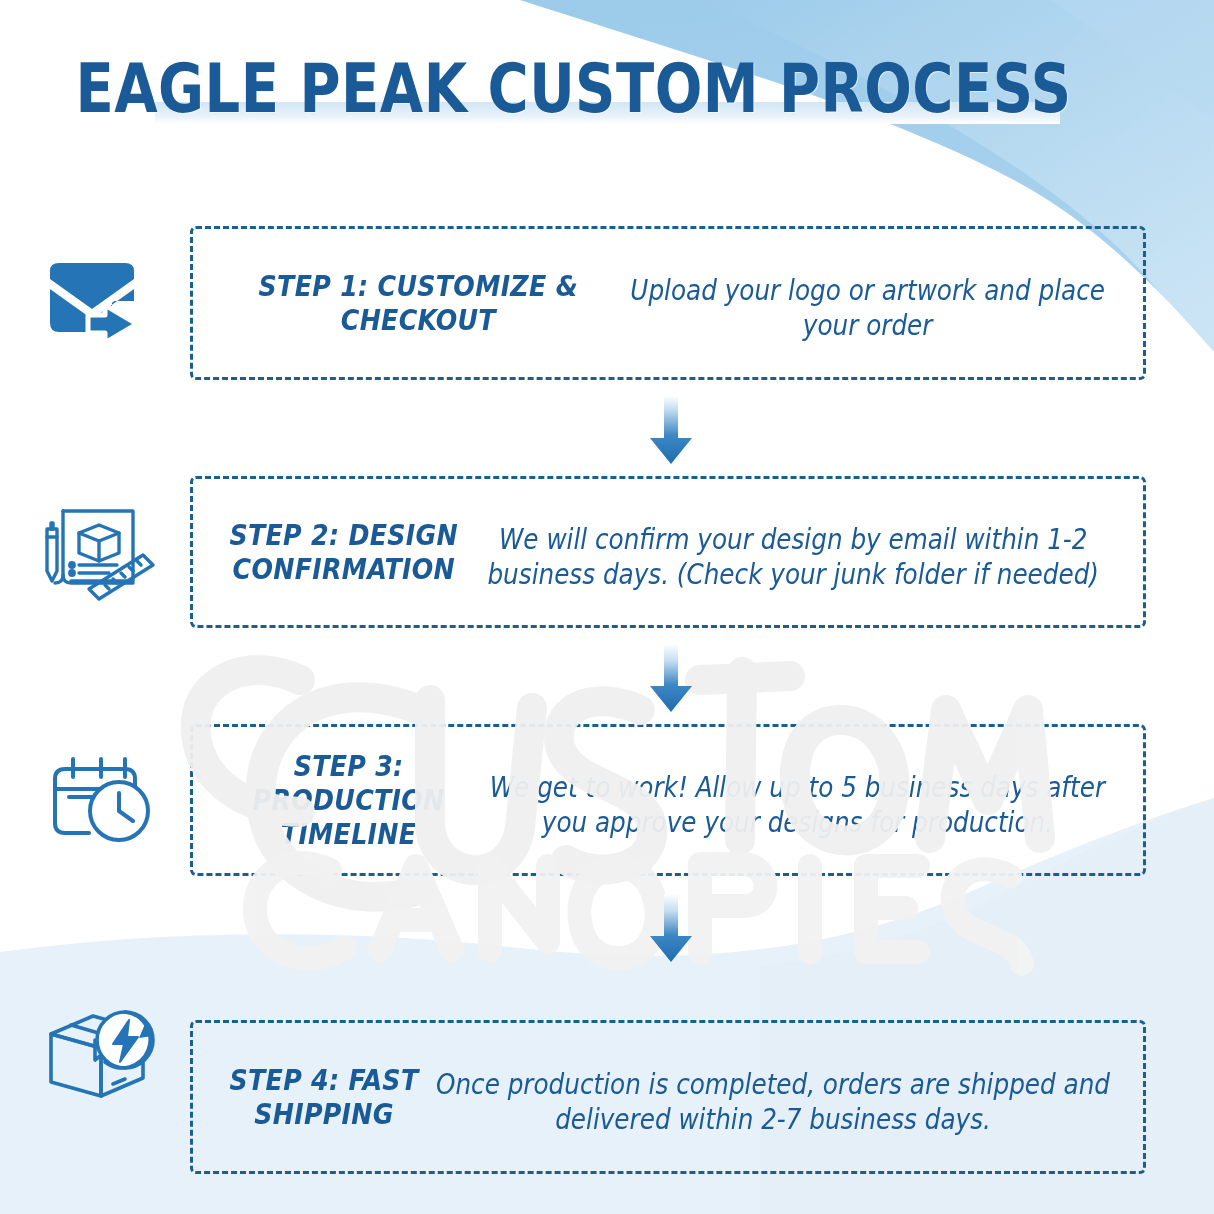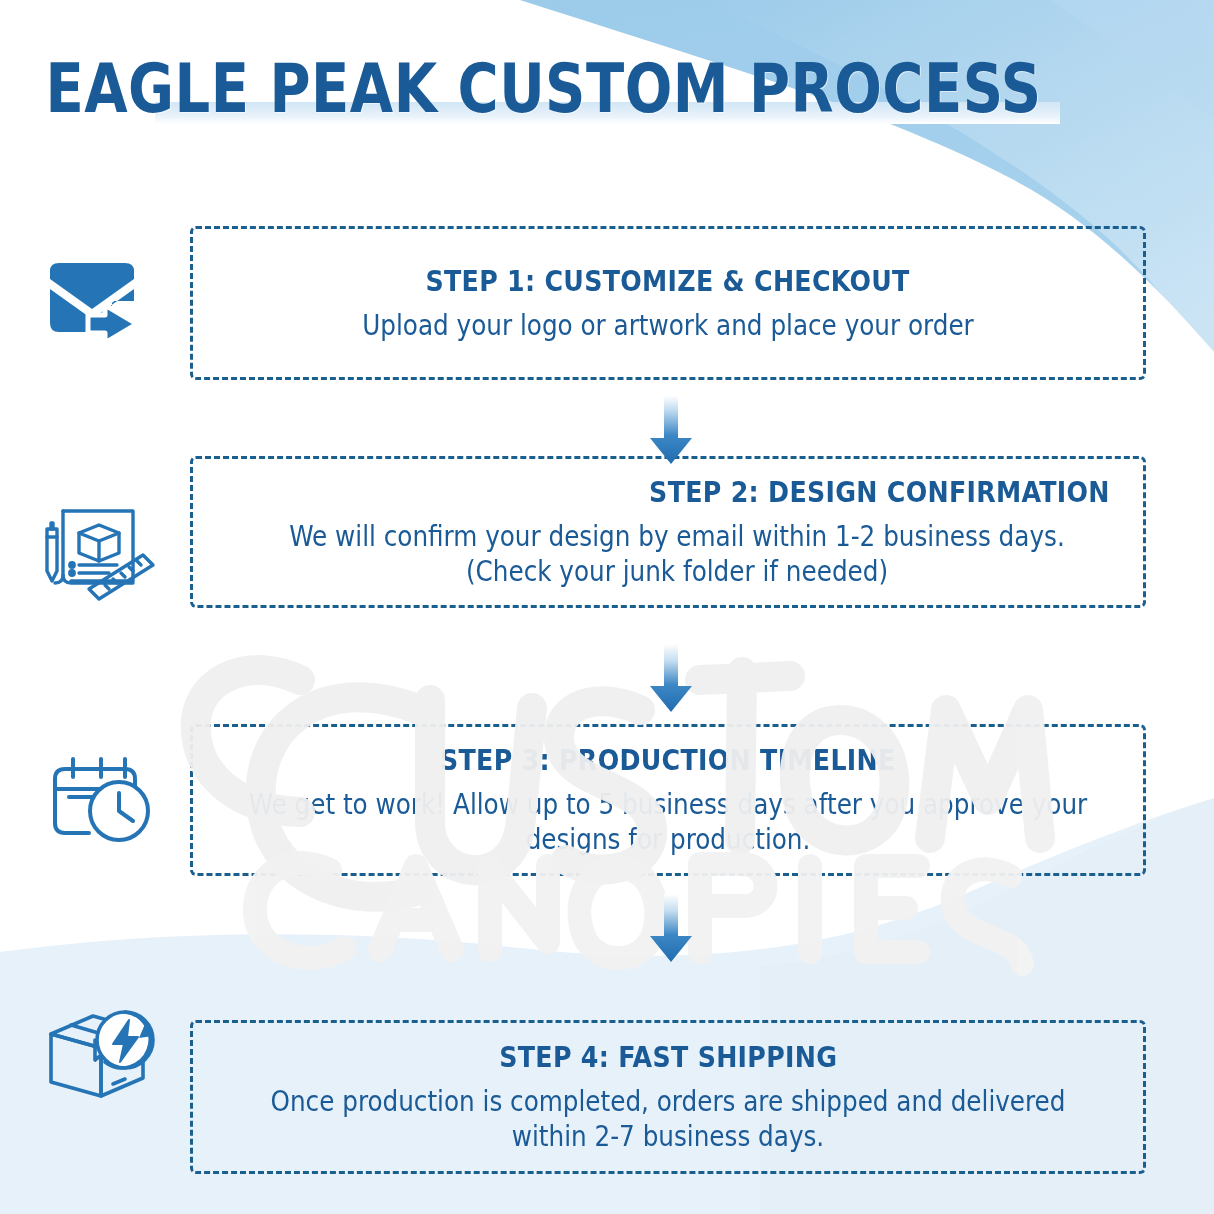--- a/index.html
+++ b/index.html
@@ -19,23 +19,23 @@
     position:absolute;
     left:0; top:560px;
     width:1214px; height:420px;
     z-index:1;
     pointer-events:none;
   }
 
   
   #title-wrap {
     position:absolute;
-    left:8px; top:52px;
+    left:16px; top:52px;
     width:1116px;
-    text-align:left;
+    text-align:center;
     z-index:4;
   }
   #title-band {
     position:absolute;
     left:155px; top:102px;
     width:905px; height:22px;
     background:linear-gradient(180deg,#d2e6f6 0%, #e6f1fa 60%, #ffffff 100%);
     z-index:3;
   }
   #page-title {
@@ -57,24 +57,24 @@
     width:130px; height:110px;
     display:flex; align-items:center; justify-content:center;
   }
   .step-box {
     position:absolute;
     left:190px;
     width:956px;
     border:3px dashed #1a5f8f;
     border-radius:6px;
     display:flex;
-    flex-direction:column;
     align-items:center;
     justify-content:center;
     padding:8px 26px;
+    font-style:italic;
   }
   .step-heading {
     font-family:"DejaVu Sans Condensed","Liberation Sans Narrow","Liberation Sans", sans-serif;
     font-weight:bold;
     font-size:29px;
     line-height:34px;
     letter-spacing:0.3px;
     color:#1a5a96;
     text-align:center;
     transform:scaleX(0.97);
@@ -85,21 +85,21 @@
     font-size:28px;
     line-height:35px;
     color:#1a5a96;
     text-align:center;
     max-width:880px;
     transform:scaleX(0.98);
   }
 
   
   #box-1 { top:226px;  height:154px; }
-  #box-2 { top:456px;  height:152px;align-items:flex-end; }
+  #box-2 { top:476px;  height:152px; }
   #box-3 { top:724px;  height:152px; }
   #box-4 { top:1020px;  height:154px; }
 
   #icon-1 { left:30px; top:248px; }
   #icon-2 { left:32px; top:496px; }
   #icon-3 { left:36px; top:744px; }
   #icon-4 { left:34px; top:996px; }
 
   
   .connector { position:absolute; left:648px; width:46px; height:70px; z-index:6; }

